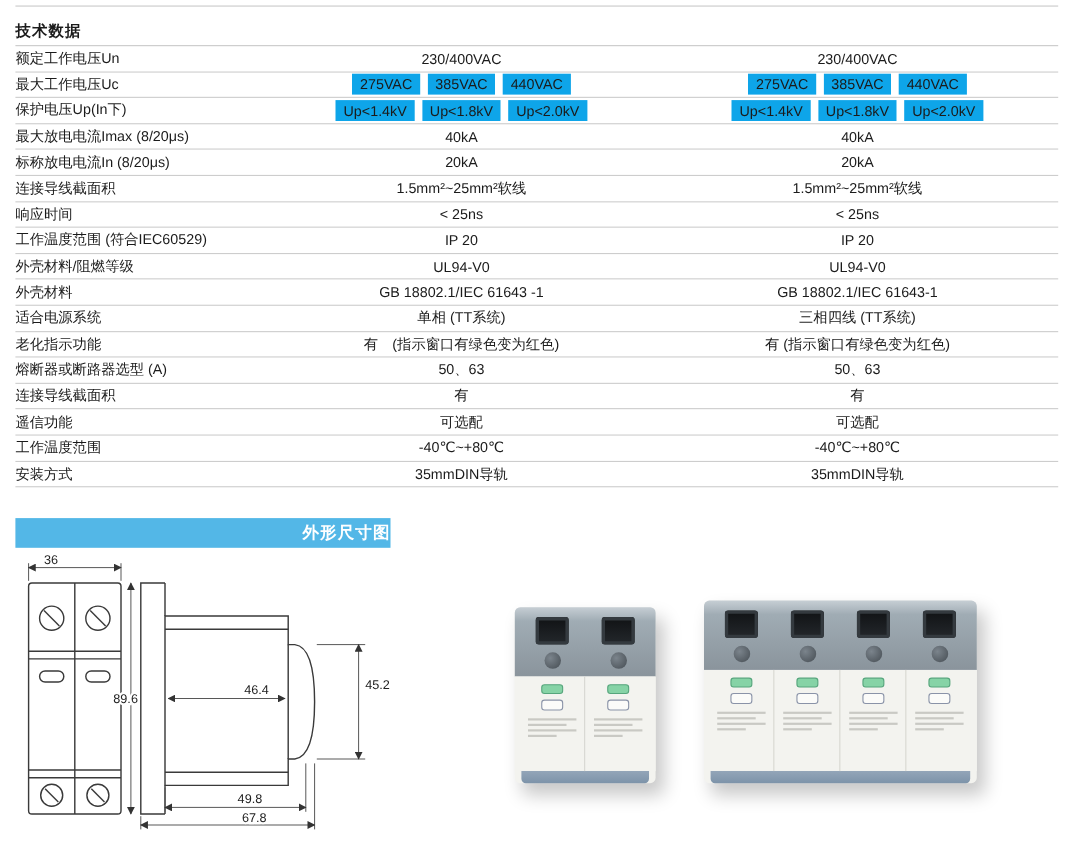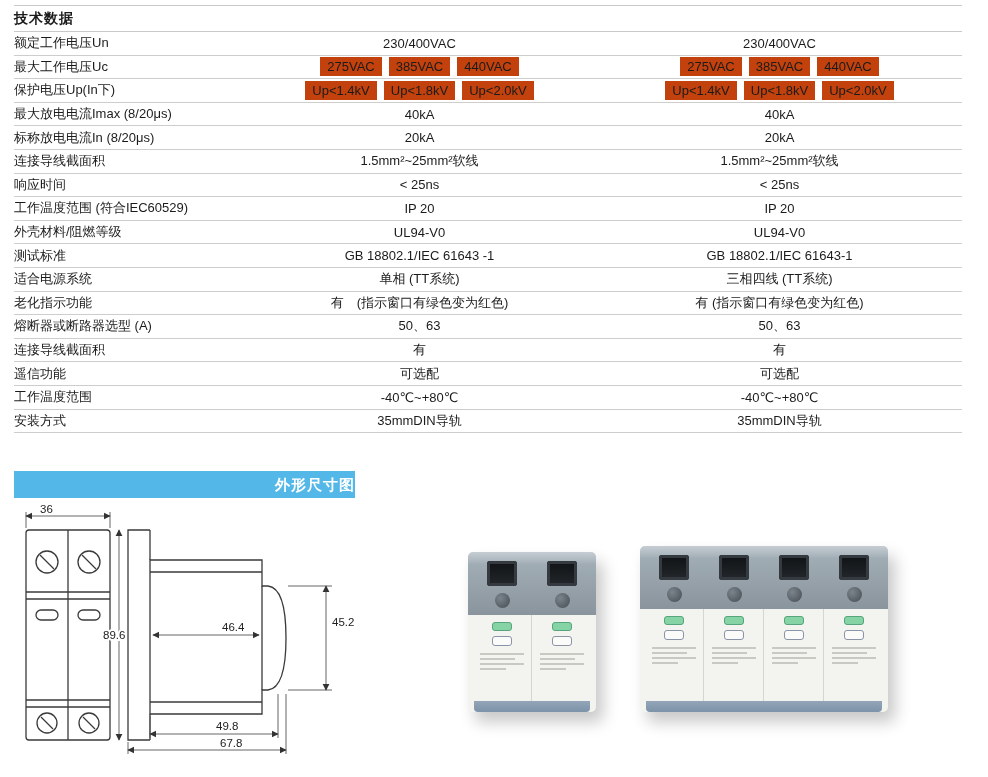--- a/index.html
+++ b/index.html
@@ -1,29 +1,29 @@
 <!DOCTYPE html>
 <html><head>
 <meta charset="utf-8">
 <style>
   *{box-sizing:border-box;margin:0;padding:0;}
   html,body{background:#ffffff;}
   body{width:988px;height:777px;position:relative;font-family:"Liberation Sans","DejaVu Sans",sans-serif;color:#1b1b1b;overflow:hidden;}
 
   
   .tech{position:absolute;left:14px;top:5px;width:948px;border-top:1px solid #c9c9c9;}
-  .thead{height:26px;display:flex;align-items:center;border-bottom:1px solid #c9c9c9;}
+  .thead{height:26px;display:flex;align-items:center;border-bottom:1px solid #c9c9c9;margin-top:10px;}
   .ttitle{font-weight:bold;font-size:14px;letter-spacing:1px;}
   .trow{display:flex;align-items:center;height:23.6px;border-bottom:1px solid #cdcdcd;font-size:13px;}
   .tlabel{width:228px;flex:none;white-space:nowrap;overflow:hidden;}
   .zone{display:flex;justify-content:center;align-items:center;white-space:nowrap;}
   .z1{width:348px;flex:none;}
   .z2{flex:1;}
   .cell{margin-left:7px;}
-  .cell.boxed{background:#c2410c;padding:2px 7px;}
+  .cell.boxed{background:#0ea5e9;padding:2px 7px;}
 
   
   .dim-header{position:absolute;left:14px;top:471px;width:341px;height:27px;background:#53b7e7;color:#fff;
               font-weight:bold;font-size:15px;line-height:27px;padding-left:11px;letter-spacing:1px;text-align:right;}
   .dim-svg{position:absolute;left:16px;top:502px;}
   .dim-svg text{font-family:"Liberation Sans","DejaVu Sans",sans-serif;paint-order:stroke;stroke:#ffffff;stroke-width:4px;}
 
   
   .products{position:absolute;left:468px;top:524px;height:188px;display:flex;align-items:flex-end;gap:44px;}
   .product{border-radius:5px;box-shadow:7px 10px 16px rgba(0,0,0,0.22);background:#f3f3ef;}
@@ -137,21 +137,21 @@
         <div class="trow">
           <div class="tlabel">外壳材料/阻燃等级</div>
           <div class="zone z1">
             <span class="cell">UL94-V0</span>
           </div>
           <div class="zone z2">
             <span class="cell">UL94-V0</span>
           </div>
         </div>
         <div class="trow">
-          <div class="tlabel">测试标准</div>
+          <div class="tlabel">外壳材料</div>
           <div class="zone z1">
             <span class="cell">GB 18802.1/IEC 61643 -1</span>
           </div>
           <div class="zone z2">
             <span class="cell">GB 18802.1/IEC 61643-1</span>
           </div>
         </div>
         <div class="trow">
           <div class="tlabel">适合电源系统</div>
           <div class="zone z1">

